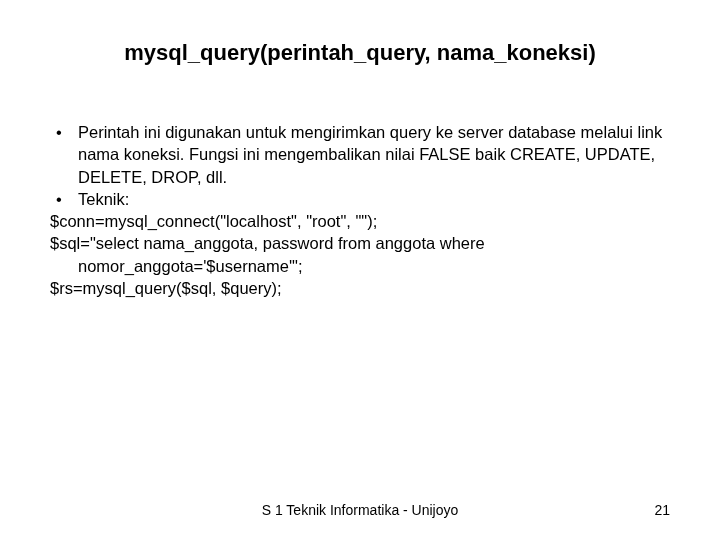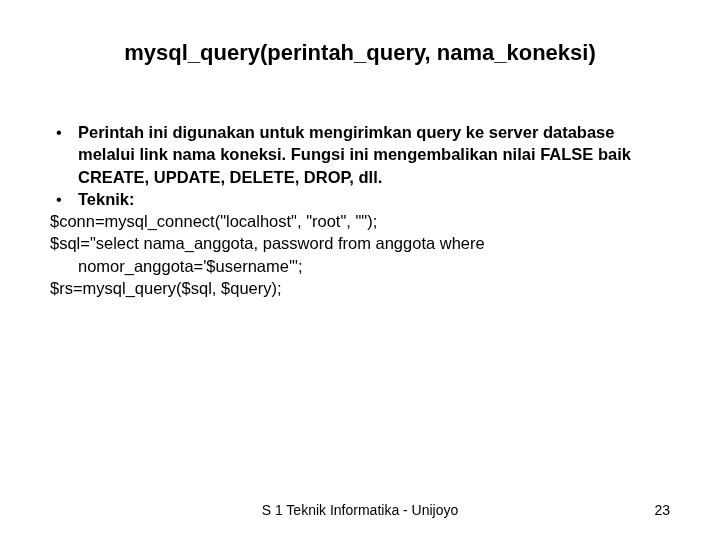--- a/index.html
+++ b/index.html
@@ -38,21 +38,20 @@
       margin-bottom: 0;
     }
     .bullet-marker {
       width: 28px;
       flex-shrink: 0;
       text-align: left;
       padding-left: 6px;
     }
     .bullet-text {
       flex: 1;
-      font-weight: bold;
     }
     .plain-line {
       margin-left: 0;
     }
     .indented-continuation {
       margin-left: 28px;
     }
     .footer {
       position: absolute;
       bottom: 22px;
@@ -90,15 +89,15 @@
       <div class="bullet-text">Teknik:</div>
     </div>
     <div class="plain-line">$conn=mysql_connect("localhost", "root", "");</div>
     <div class="plain-line">$sql="select nama_anggota, password from anggota where</div>
     <div class="indented-continuation">nomor_anggota='$username'";</div>
     <div class="plain-line">$rs=mysql_query($sql, $query);</div>
   </div>
 
   <div class="footer">
     <span class="footer-center">S 1 Teknik Informatika - Unijoyo</span>
-    <span class="footer-right">23</span>
+    <span class="footer-right">21</span>
   </div>
 </div>
 
 </body></html>

